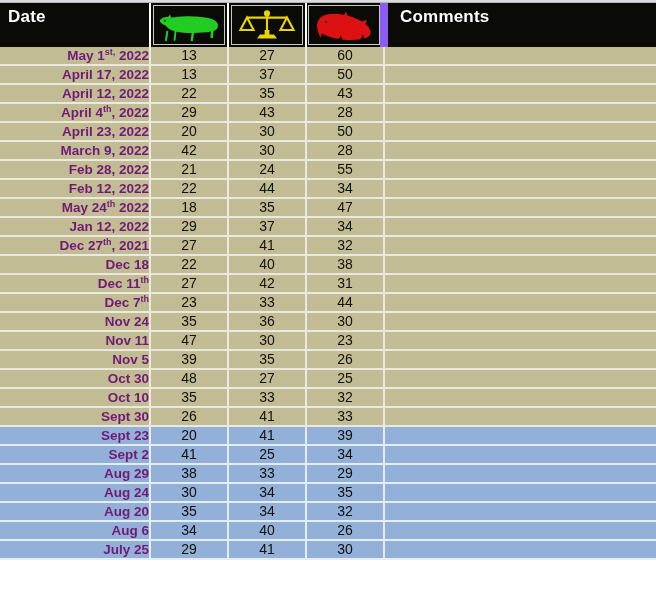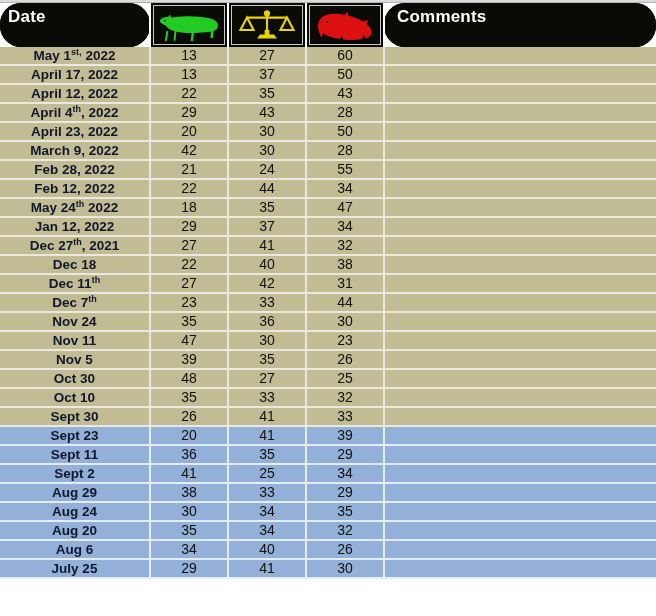--- a/index.html
+++ b/index.html
@@ -47,24 +47,23 @@
     border: 0;
   }
   th.h-date, th.h-comments {
     text-align: left;
     color: #ffffff;
     font-weight: bold;
     font-size: 17px;
     vertical-align: top;
     padding: 4px 0 0 8px;
     letter-spacing: .2px;
-    border-radius: 21px;
   }
   th.h-date   { border-right: 2px solid #ffffff; }
-  th.h-comments { border-left: 2px solid #8b5cf6; padding-left: 12px; }
+  th.h-comments { border-left: 8px solid #8b5cf6; padding-left: 12px; }
   th.h-icon {
     text-align: center;
     border-right: 2px solid #ffffff;
   }
   .icon-box {
     width: 72px;
     height: 40px;
     margin: 1px auto 1px auto;
     border: 1px solid #c8c8c8;
     background: #0a0a06;
@@ -83,22 +82,22 @@
     font-weight: bold;
     line-height: 17px;
     border-bottom: 2px solid #ebe9df;
     box-sizing: border-box;
   }
   tbody tr.khaki td { background: #c2bc94; }
   tbody tr.blue  td { background: #92b0d8; }
   tbody tr.blue td { border-bottom-color: #e4ecf6; }
 
   td.d-date {
-    color: #0f172a;
-    text-align: center;
+    color: #701a75;
+    text-align: right;
     padding-left: 0;
     border-right: 2px solid #ebe9df;
     white-space: nowrap;
   }
   tr.blue td.d-date { border-right-color: #e4ecf6; }
   td.d-num {
     color: #11110c;
     text-align: center;
     font-weight: normal;
     font-size: 14px;
@@ -319,27 +318,20 @@
           <td class="d-comment"></td>
         </tr>
         <tr class="blue">
           <td class="d-date"><span>Sept 23</span></td>
           <td class="d-num">20</td>
           <td class="d-num">41</td>
           <td class="d-num">39</td>
           <td class="d-comment"></td>
         </tr>
         <tr class="blue">
-          <td class="d-date"><span>Sept 11</span></td>
-          <td class="d-num">36</td>
-          <td class="d-num">35</td>
-          <td class="d-num">29</td>
-          <td class="d-comment"></td>
-        </tr>
-        <tr class="blue">
           <td class="d-date"><span>Sept 2</span></td>
           <td class="d-num">41</td>
           <td class="d-num">25</td>
           <td class="d-num">34</td>
           <td class="d-comment"></td>
         </tr>
         <tr class="blue">
           <td class="d-date"><span>Aug 29</span></td>
           <td class="d-num">38</td>
           <td class="d-num">33</td>

